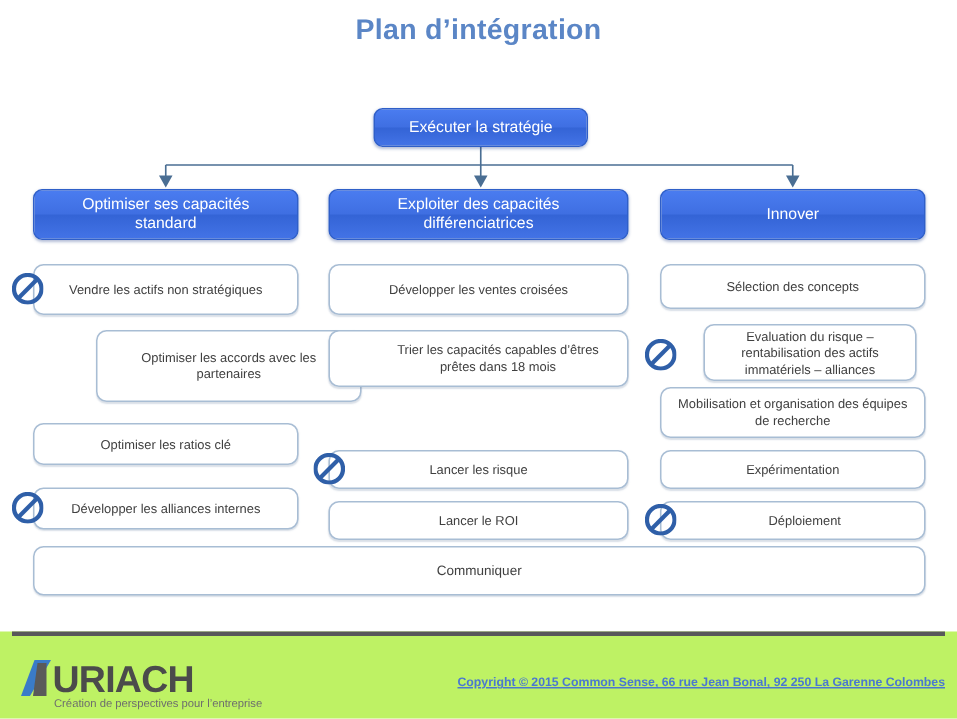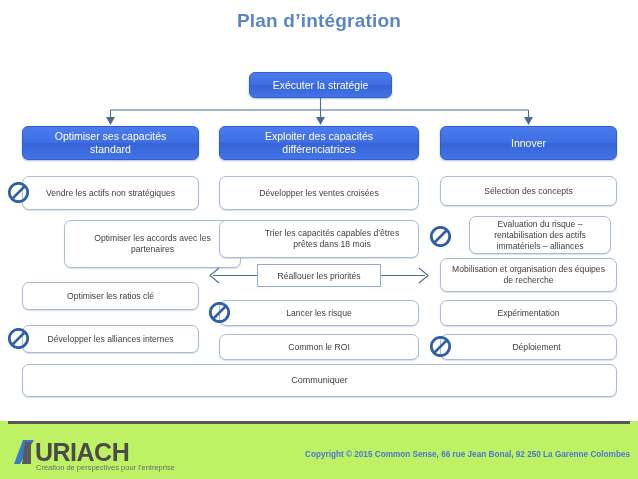--- a/index.html
+++ b/index.html
@@ -182,20 +182,21 @@
   #copyright {
     position: absolute;
     left: 305px;
     top: 29px;
     width: 325px;
     text-align: center;
     font-size: 8.2px;
     font-weight: bold;
     color: #4a78d0;
     white-space: nowrap;
+    text-decoration: underline;
   }
 </style>
 </head>
 <body>
 
 <div id="slide-title">Plan d’intégration</div>
 
 <div id="diagram">
 
   <svg id="connector-layer" viewBox="0 0 638 420" width="638" height="420">
@@ -220,21 +221,21 @@
   <div class="bluebox" id="col-head-2">Innover</div>
 
   <div class="item" style="left:22px;  top:176px; width:177px; height:34px;">Vendre les actifs non stratégiques</div>
   <div class="item" style="left:22px;  top:220px; width:177px; height:48px;margin-left:42px;">Optimiser les accords avec les partenaires</div>
   <div class="item" style="left:22px;  top:282px; width:177px; height:28px;">Optimiser les ratios clé</div>
   <div class="item" style="left:22px;  top:325px; width:177px; height:28px;">Développer les alliances internes</div>
 
   <div class="item wide" style="left:219px; top:176px; width:200px; height:34px;">Développer les ventes croisées</div>
   <div class="item wide" style="left:219px; top:220px; width:200px; height:38px;padding-left:40px;">Trier les capacités capables d’êtres prêtes dans 18 mois</div>
   <div class="item wide" style="left:219px; top:300px; width:200px; height:26px;">Lancer les risque</div>
-  <div class="item wide" style="left:219px; top:334px; width:200px; height:26px;">Common le ROI</div>
+  <div class="item wide" style="left:219px; top:334px; width:200px; height:26px;">Lancer le ROI</div>
 
   <div class="item" style="left:440px; top:176px; width:177px; height:30px;">Sélection des concepts</div>
   <div class="item" style="left:440px; top:216px; width:142px; height:38px;margin-left:29px;">Evaluation du risque – rentabilisation des actifs immatériels – alliances</div>
   <div class="item" style="left:440px; top:258px; width:177px; height:34px;">Mobilisation et organisation des équipes de recherche</div>
   <div class="item" style="left:440px; top:300px; width:177px; height:26px;">Expérimentation</div>
   <div class="item" style="left:440px; top:334px; width:177px; height:26px;padding-left:26px;">Déploiement</div>
 
   <svg class="ban-icon" style="left:8px;   top:182px;" viewBox="0 0 24 24">
     <circle cx="12" cy="12" r="10.5" fill="none" stroke="#2f5fa8" stroke-width="3.2"></circle>
     <line x1="5" y1="19" x2="19" y2="5" stroke="#2f5fa8" stroke-width="3.2"></line>
@@ -249,33 +250,20 @@
   </svg>
   <svg class="ban-icon" style="left:430px; top:226px;" viewBox="0 0 24 24">
     <circle cx="12" cy="12" r="10.5" fill="none" stroke="#2f5fa8" stroke-width="3.2"></circle>
     <line x1="5" y1="19" x2="19" y2="5" stroke="#2f5fa8" stroke-width="3.2"></line>
   </svg>
   <svg class="ban-icon" style="left:430px; top:336px;" viewBox="0 0 24 24">
     <circle cx="12" cy="12" r="10.5" fill="none" stroke="#2f5fa8" stroke-width="3.2"></circle>
     <line x1="5" y1="19" x2="19" y2="5" stroke="#2f5fa8" stroke-width="3.2"></line>
   </svg>
 
-  <div id="realloc-row">
-    <svg width="228" height="24" viewBox="0 0 228 24" style="position:absolute;left:0;top:0;">
-      <g stroke="#4a6e93" stroke-width="1.1" fill="none">
-        <line x1="8" y1="11.5" x2="54" y2="11.5"></line>
-        <line x1="174" y1="11.5" x2="220" y2="11.5"></line>
-      </g>
-      <g fill="none" stroke="#4a6e93" stroke-width="1.1" stroke-linejoin="miter">
-        <polyline points="14,4 5,11.5 14,19"></polyline>
-        <polyline points="214,4 223,11.5 214,19"></polyline>
-      </g>
-    </svg>
-    <div id="realloc-box">Réallouer les priorités</div>
-  </div>
 
   <div class="item" id="box-communiquer">Communiquer</div>
 
 </div>
 
 <div id="footer">
   <div id="footer-rule"></div>
 
   <div id="logo-block">
     <div id="logo-wordmark">

